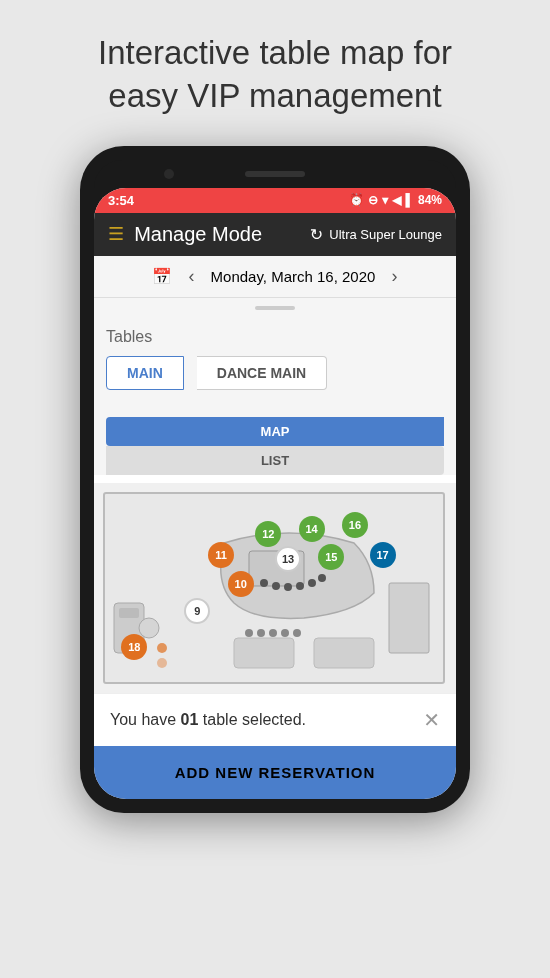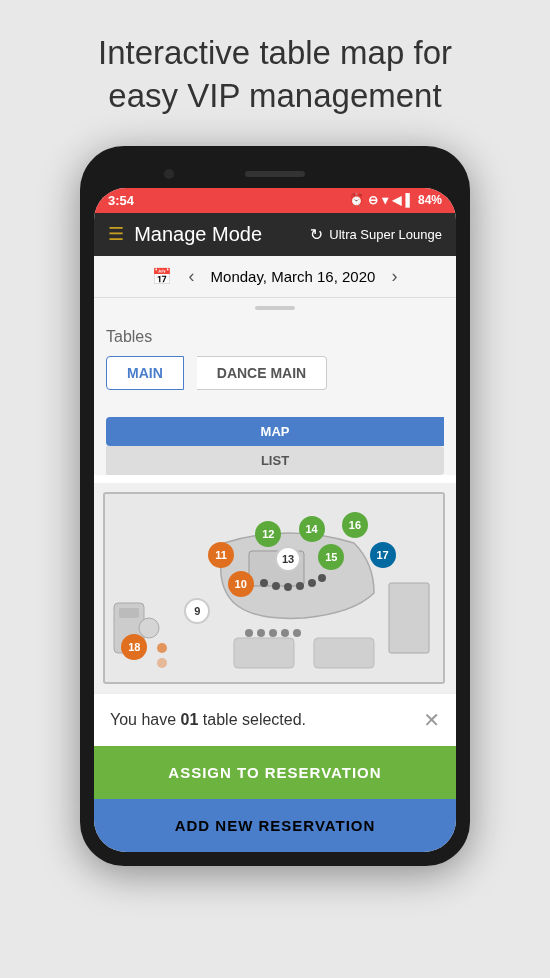--- a/index.html
+++ b/index.html
@@ -369,17 +369,16 @@
       <div class="table-badge badge-orange" style="top:72%;left:11%;">18</div>
     </div>
 
     <div class="notification-bar">
       <span>
         <span>You have </span><strong>01</strong><span> table selected.</span>
       </span>
       <span class="close-btn">✕</span>
     </div>
 
-    <button class="action-btn btn-primary">ASSIGN TO RESERVATION</button>
     <button class="action-btn btn-secondary">ADD NEW RESERVATION</button>
 
   </div>
 </div>
 
 </body></html>

